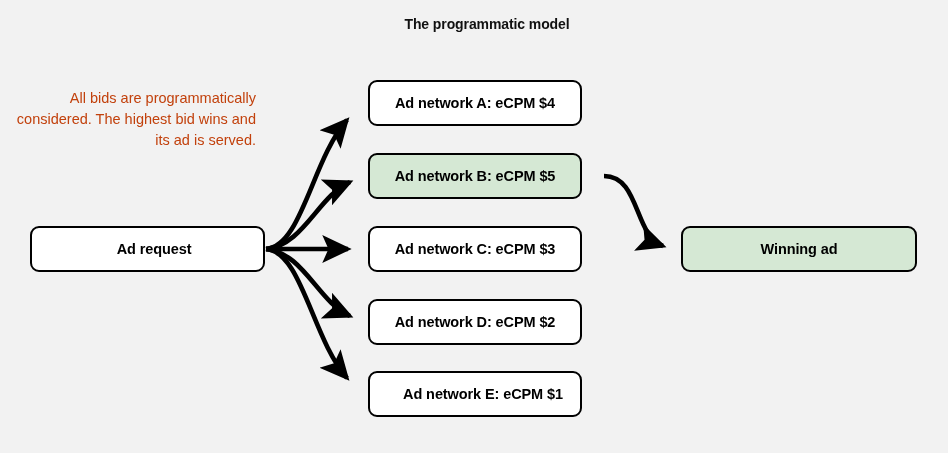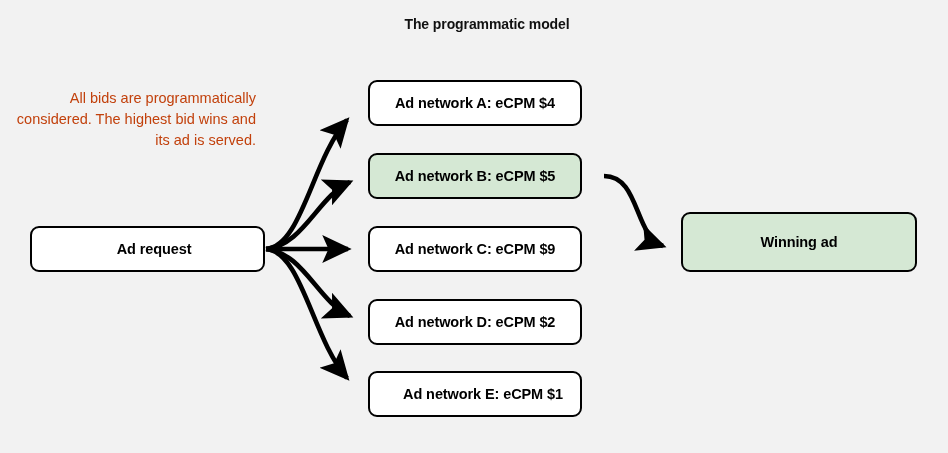--- a/index.html
+++ b/index.html
@@ -71,21 +71,21 @@
   }
   .net {
     left: 368px; width: 214px; height: 46px;
   }
   #net-a { top: 80px; }
   #net-b { top: 153px; }
   #net-c { top: 226px; }
   #net-d { top: 299px; }
   #net-e { top: 371px; padding-left: 16px; }
   #winning-ad {
-    left: 681px; top: 212px; width: 236px; height: 60px;
+    left: 681px; top: 226px; width: 236px; height: 46px;
   }
 </style>
 </head>
 <body>
 
 <div id="canvas">
 
   <div class="title">The programmatic model</div>
 
   <div class="note">All bids are programmatically considered. The highest bid wins and its ad is served.</div>
@@ -112,21 +112,21 @@
 
   <div class="node net" id="net-a">
     <span>Ad network A: eCPM $4</span>
   </div>
 
   <div class="node net green" id="net-b">
     <span>Ad network B: eCPM $5</span>
   </div>
 
   <div class="node net" id="net-c">
-    <span>Ad network C: eCPM $9</span>
+    <span>Ad network C: eCPM $3</span>
   </div>
 
   <div class="node net" id="net-d">
     <span>Ad network D: eCPM $2</span>
   </div>
 
   <div class="node net" id="net-e">
     <span>Ad network E: eCPM $1</span>
   </div>
 

